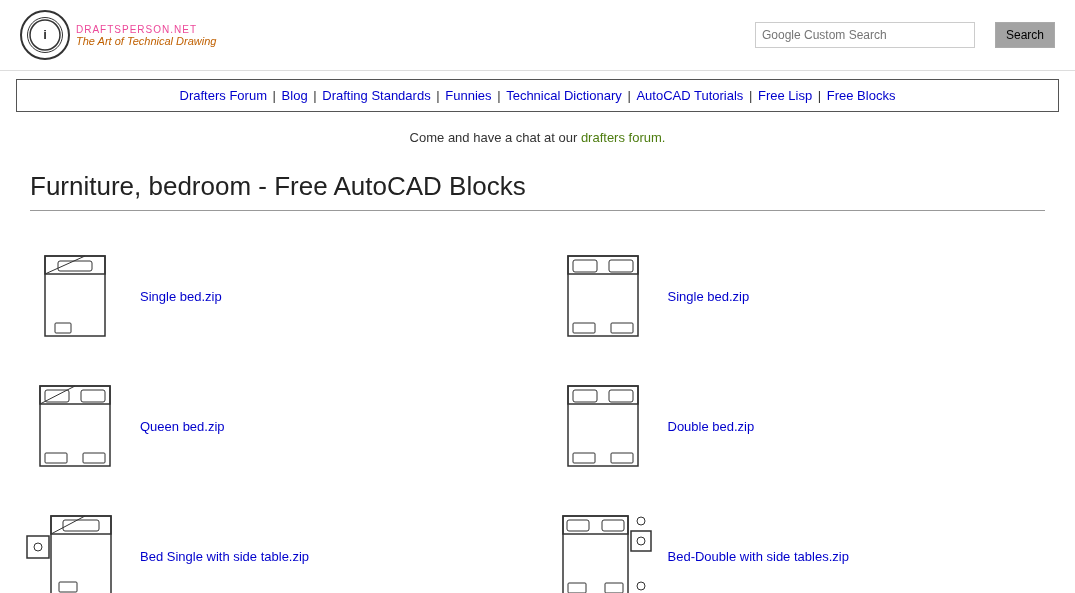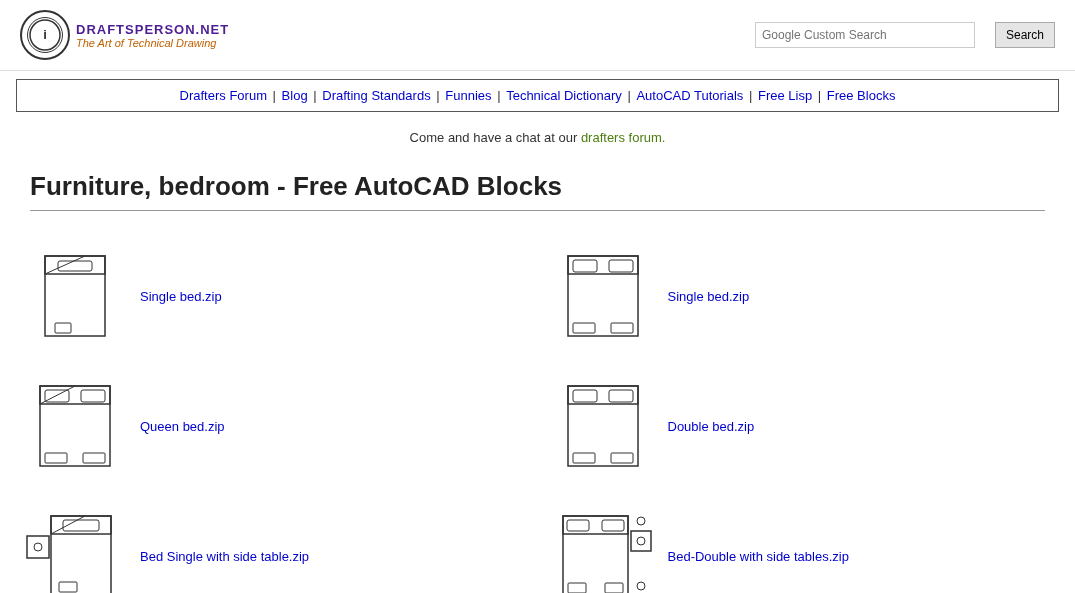--- a/index.html
+++ b/index.html
@@ -3,38 +3,38 @@
   <meta charset="utf-8">
   <style>
     * { margin: 0; padding: 0; box-sizing: border-box; }
     body { font-family: Arial, sans-serif; font-size: 13px; background: #fff; color: #333; }
 
     
     #header { display: flex; align-items: center; justify-content: space-between; padding: 10px 20px; border-bottom: 1px solid #ddd; }
     #logo-circle { width: 50px; height: 50px; border: 2px solid #333; border-radius: 50%; display: flex; align-items: center; justify-content: center; position: relative; }
     #logo-inner { width: 36px; height: 36px; border: 1px solid #333; border-radius: 50%; display: flex; align-items: center; justify-content: center; font-size: 10px; font-weight: bold; }
     #logo-wrapper { display: flex; align-items: center; gap: 6px; }
-    #site-name { font-size: 13px; font-weight: bold; color: #4c1d95; letter-spacing: 1px; }
+    #site-name { font-size: 10px; font-weight: normal; color: #ec4899; letter-spacing: 1px; }
     #site-tagline { font-size: 11px; color: #c06000; font-style: italic; }
     #search-area { display: flex; gap: 20px; }
     #search-input { width: 220px; height: 26px; border: 1px solid #ccc; padding: 2px 6px; font-size: 12px; color: #999; }
-    #search-button { height: 26px; padding: 0 10px; background: #e5e5e5; border: 1px solid #aaa; cursor: pointer; font-size: 12px; }
+    #search-button { height: 26px; padding: 0 10px; background: #a3a3a3; border: 1px solid #aaa; cursor: pointer; font-size: 12px; }
 
     
     #navbar { border: 1px solid #555; margin: 8px 16px; padding: 8px 10px; text-align: center; background: #fff; }
     #navbar a { color: #00c; text-decoration: none; font-size: 13px; }
     #navbar span { color: #333; margin: 0 2px; }
 
     
     #forum-notice { text-align: center; padding: 10px 0 6px 0; font-size: 13px; color: #333; }
     #forum-notice a { color: #4d7c0f; font-weight: normal; text-decoration: none; }
 
     
     #page-title-section { padding: 20px 30px 10px 30px; }
-    #page-title { font-size: 26px; font-weight: bold; color: #222; }
+    #page-title { font-size: 26px; font-weight: normal; color: #222; }
     #title-divider { border: none; border-top: 1px solid #999; margin: 8px 0 10px 0; }
 
     
     #blocks-grid { padding: 10px 30px; display: grid; grid-template-columns: 1fr 1fr; gap: 20px 40px; }
     .block-item { display: flex; align-items: center; gap: 20px; padding: 10px 0; text-align: right; }
     .block-preview { width: 90px; height: 90px; display: flex; align-items: center; justify-content: center; flex-shrink: 0; }
     .block-link { color: #00c; text-decoration: none; font-size: 13px; }
 
     
     svg { overflow: visible; }

